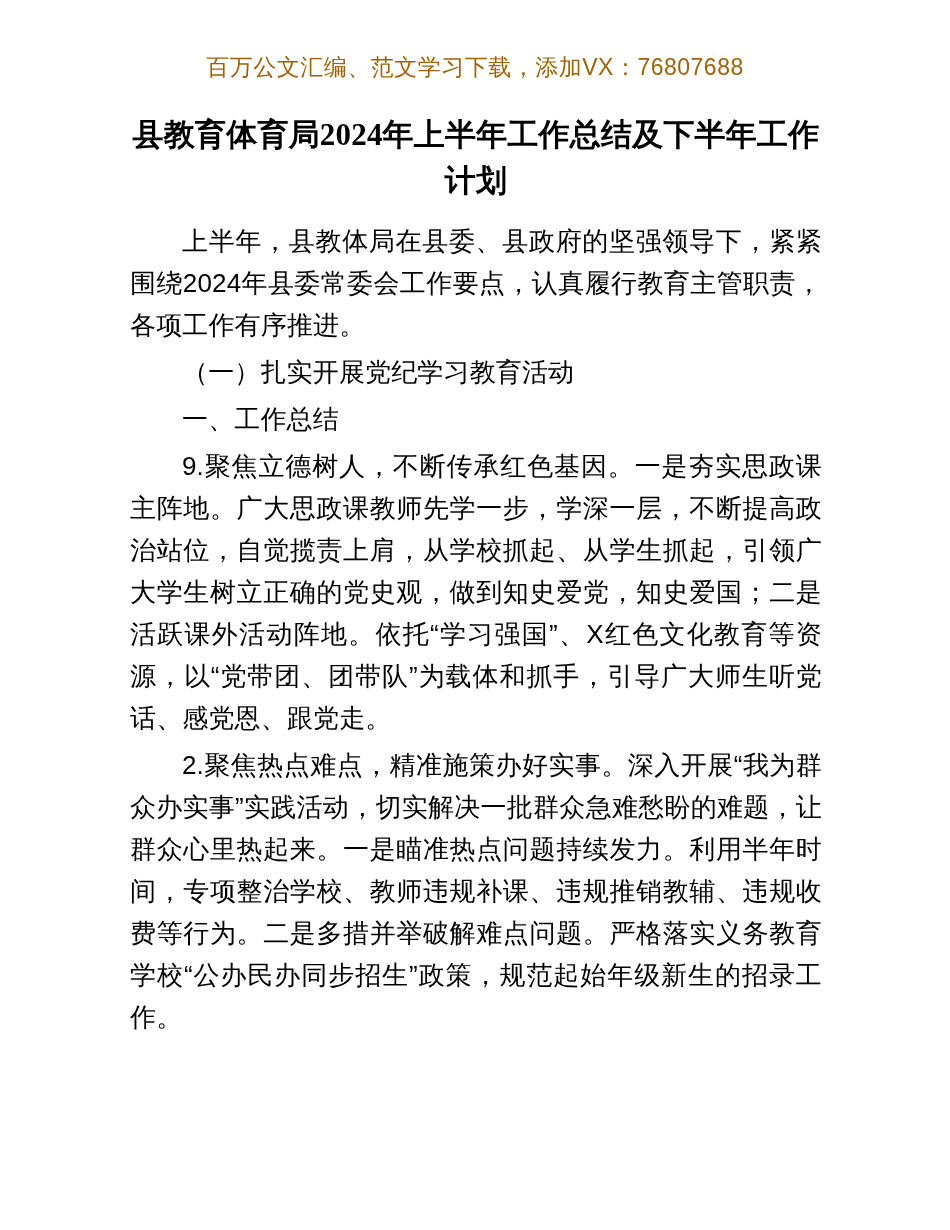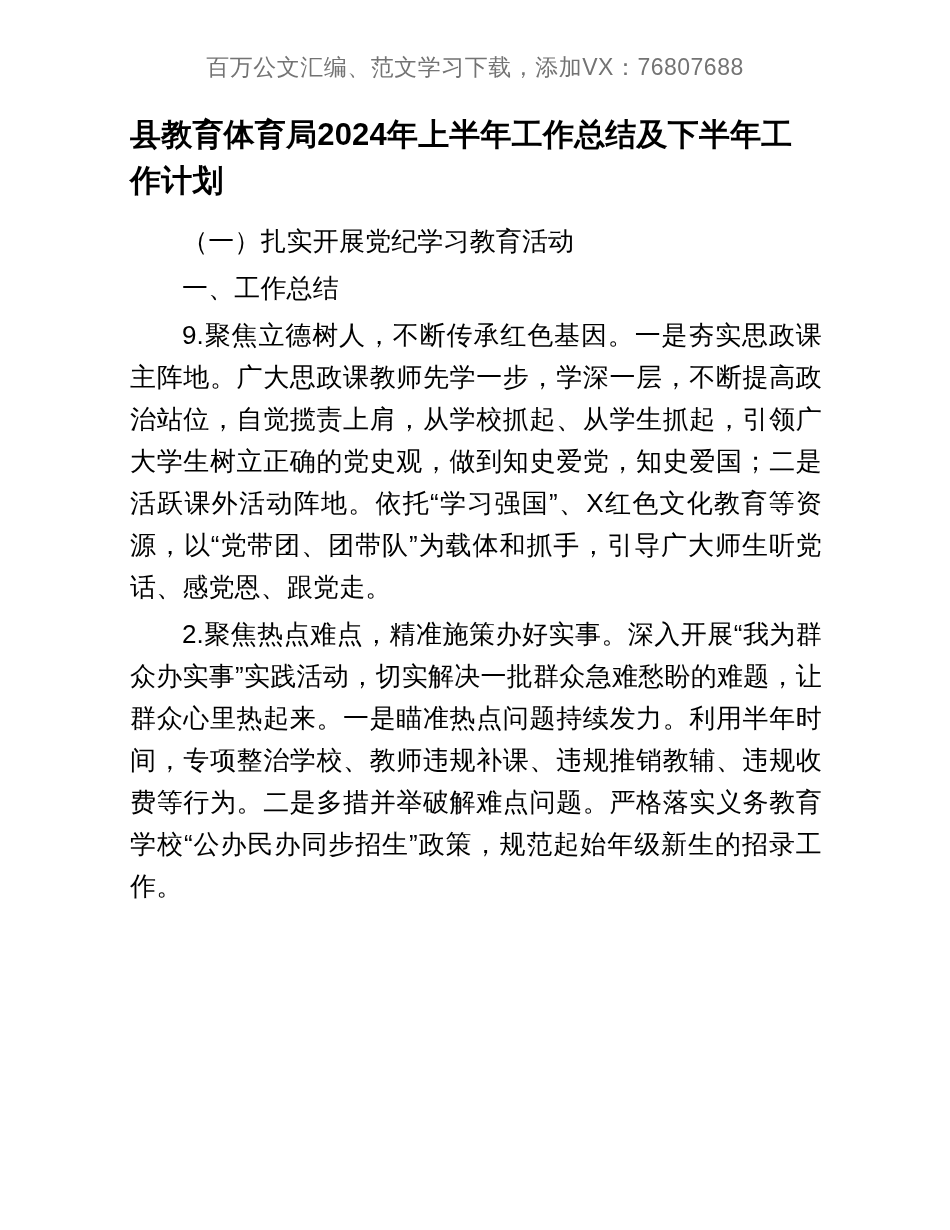--- a/index.html
+++ b/index.html
@@ -42,23 +42,25 @@
     position: absolute;
     top: 112px;
     left: 130px;
     width: 692px;
   }
 
   .doc-title {
     font-size: 31px;
     font-weight: 700;
     line-height: 46px;
+    text-align: center;
     letter-spacing: 0.2px;
     margin: 0 0 16px 0;
     word-break: break-all;
+    font-family: Liberation Serif, serif;
   }
 
   .para {
     font-size: 26px;
     line-height: 42px;
     text-align: justify;
     text-justify: inter-ideograph;
     letter-spacing: 0.15px;
     margin: 0 0 5px 0;
     text-indent: 52px;
@@ -72,26 +74,27 @@
 
   .para:last-child {
     margin-bottom: 18px;
   }
 </style>
 </head>
 <body style="color: rgb(0, 0, 0);">
 
 <div class="page" style="background: rgb(255, 255, 255);">
 
-  <div class="promo-banner" style="color: #737373; text-align: center;">百万公文汇编、范文学习下载，添加VX：76807688</div>
+  <div class="promo-banner" style="color: #a16207; text-align: center;">百万公文汇编、范文学习下载，添加VX：76807688</div>
 
   <div class="doc-body">
 
     <h1 class="doc-title">县教育体育局2024年上半年工作总结及下半年工作计划</h1>
 
+    <p class="para">上半年，县教体局在县委、县政府的坚强领导下，紧紧围绕2024年县委常委会工作要点，认真履行教育主管职责，各项工作有序推进。</p>
 
     <p class="para heading-2">（一）扎实开展党纪学习教育活动</p>
 
     <p class="para heading-1">一、工作总结</p>
 
     <p class="para">9.聚焦立德树人，不断传承红色基因。一是夯实思政课主阵地。广大思政课教师先学一步，学深一层，不断提高政治站位，自觉揽责上肩，从学校抓起、从学生抓起，引领广大学生树立正确的党史观，做到知史爱党，知史爱国；二是活跃课外活动阵地。依托“学习强国”、X红色文化教育等资源，以“党带团、团带队”为载体和抓手，引导广大师生听党话、感党恩、跟党走。</p>
 
     <p class="para">2.聚焦热点难点，精准施策办好实事。深入开展“我为群众办实事”实践活动，切实解决一批群众急难愁盼的难题，让群众心里热起来。一是瞄准热点问题持续发力。利用半年时间，专项整治学校、教师违规补课、违规推销教辅、违规收费等行为。二是多措并举破解难点问题。严格落实义务教育学校“公办民办同步招生”政策，规范起始年级新生的招录工作。</p>
 
   </div>

